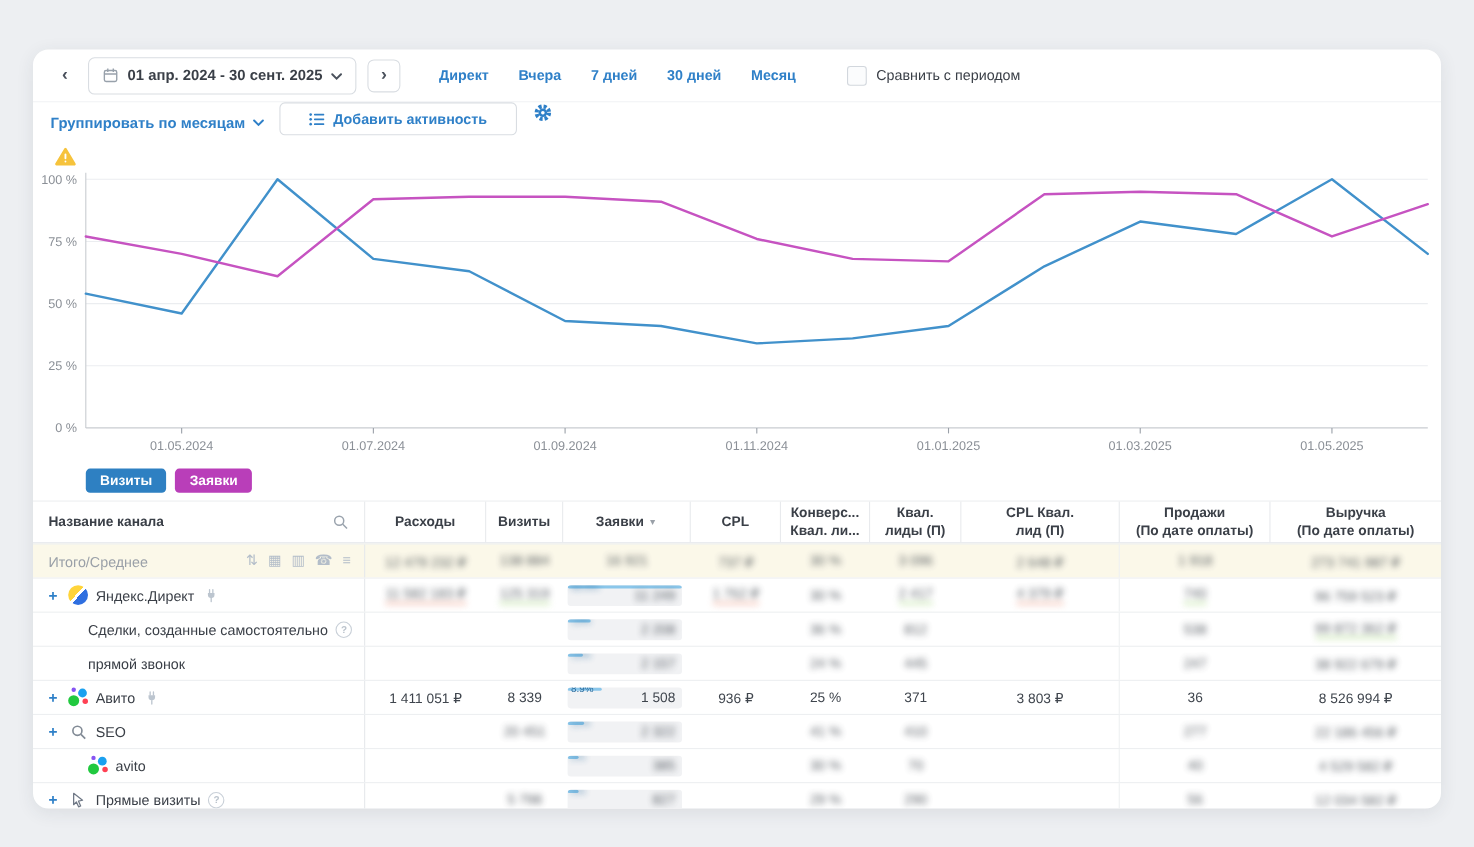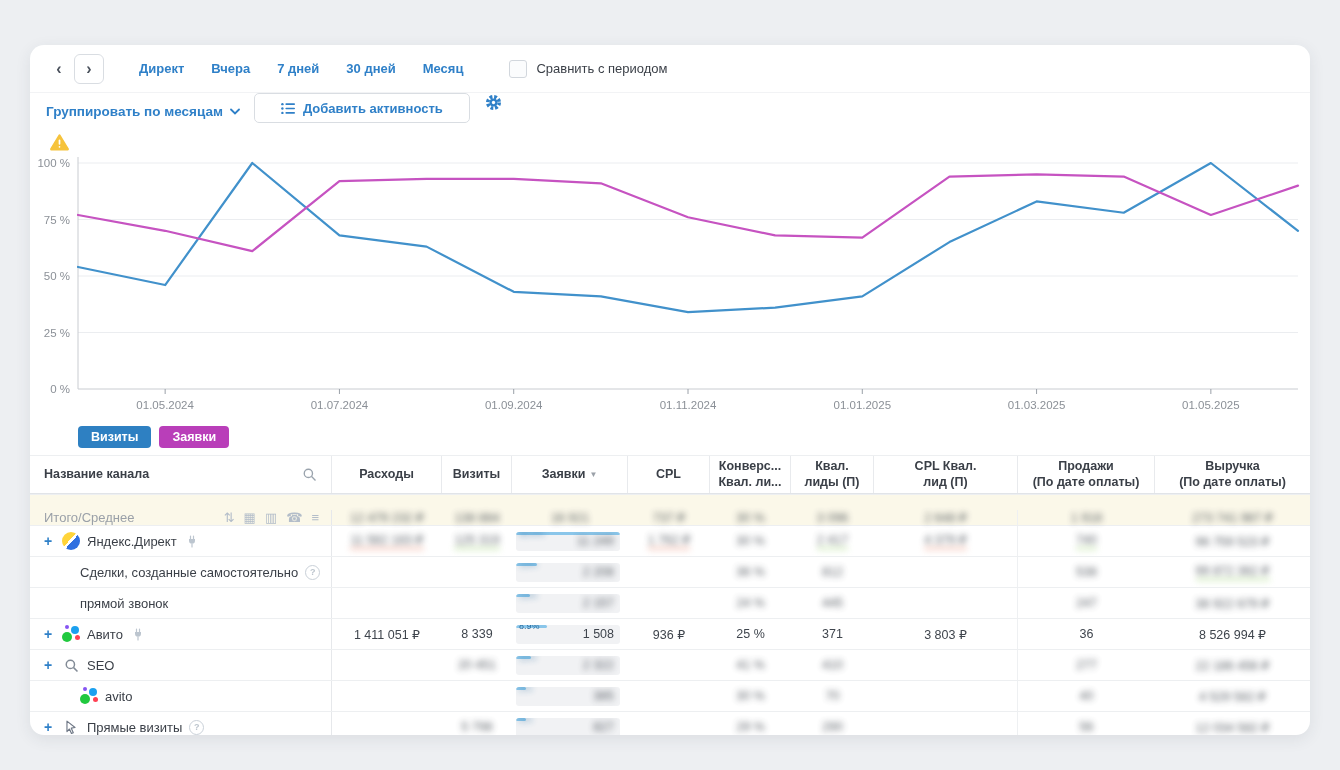--- a/index.html
+++ b/index.html
@@ -44,21 +44,21 @@
   .c0{flex:0 0 302px;} .c1{flex:0 0 110px;} .c2{flex:0 0 70px;} .c3{flex:0 0 116px;}
   .c4{flex:0 0 82px;} .c5{flex:0 0 81px;} .c6{flex:0 0 83px;} .c7{flex:0 0 144px;}
   .c8{flex:0 0 137px;} .c9{flex:1 1 auto;}
   .thead .cell{justify-content:center;text-align:center;line-height:1.25;border-right:1px solid #e8eaed;white-space:pre-line;font-size:12.5px;}
   .thead .cell.c0{justify-content:space-between;text-align:left;padding:0 14px;}
   .thead .cell.c9{border-right:none;}
   .sort-caret{color:#9aa0a8;font-size:8px;margin-left:4px;}
   .tbody .cell{justify-content:center;}
   .tbody .cell.c0{justify-content:flex-start;border-right:1px solid #e6e8eb;padding-left:14px;gap:7px;}
   .tbody .cell.c7{border-right:1px solid #eef0f2;}
-  .summary{background:#fbf8e9;align-items:flex-end;}
+  .summary{background:#fbf8e9;}
   .summary .rowlabel{color:#9aa0a8;}
   .rowlabel{color:#3a3f47;font-size:13px;white-space:nowrap;}
   .tools{margin-left:auto;display:flex;gap:9px;padding-right:12px;color:#b3bdc9;font-size:13px;}
   .tools span{cursor:pointer;}
   .plus{color:#2f80c8;font-weight:700;font-size:14px;width:11px;cursor:pointer;line-height:1;}
   .indent{width:29px;}
   .cens{filter:blur(3px);opacity:.85;}
   .val{white-space:nowrap;text-align:center;}
   .trend-up{border-bottom:3px solid #cdeab6;}
   .trend-down{border-bottom:3px solid #f6c3b5;}
@@ -76,20 +76,36 @@
   .av4{left:3px;top:0;width:4px;height:4px;background:#8654f2;}
   .help{display:inline-flex;align-items:center;justify-content:center;width:13px;height:13px;border:1.3px solid #c9d0d8;border-radius:50%;color:#bcc4cd;font-size:9px;font-weight:700;flex:0 0 13px;}
 </style>
 </head>
 <body>
 
 <div class="card">
 
   <div class="toolbar">
     <button class="chev">‹</button>
+    <button class="datepicker">
+      <span style="display:inline-flex">
+        <svg width="15" height="15" viewBox="0 0 24 24" fill="none" stroke="#98a1ab" stroke-width="2">
+            <rect x="3" y="5" width="18" height="16" rx="2.5"></rect>
+            <line x1="8" y1="2" x2="8" y2="7"></line>
+            <line x1="16" y1="2" x2="16" y2="7"></line>
+            <line x1="3" y1="10" x2="21" y2="10"></line>
+          </svg>
+      </span>
+      <span>01 апр. 2024 - 30 сент. 2025</span>
+      <span class="dd-chev">
+        <svg width="10" height="7" viewBox="0 0 10 7" fill="none" stroke="#4a515c" stroke-width="1.8" stroke-linecap="round">
+            <polyline points="1,1.5 5,5.5 9,1.5"></polyline>
+          </svg>
+      </span>
+    </button>
     <button class="chev boxed">›</button>
     <nav class="quick">
         <a class="qlink">Директ</a>
         <a class="qlink">Вчера</a>
         <a class="qlink">7 дней</a>
         <a class="qlink">30 дней</a>
         <a class="qlink">Месяц</a>
       </nav>
     <label class="compare">
       <span class="cb"></span>

